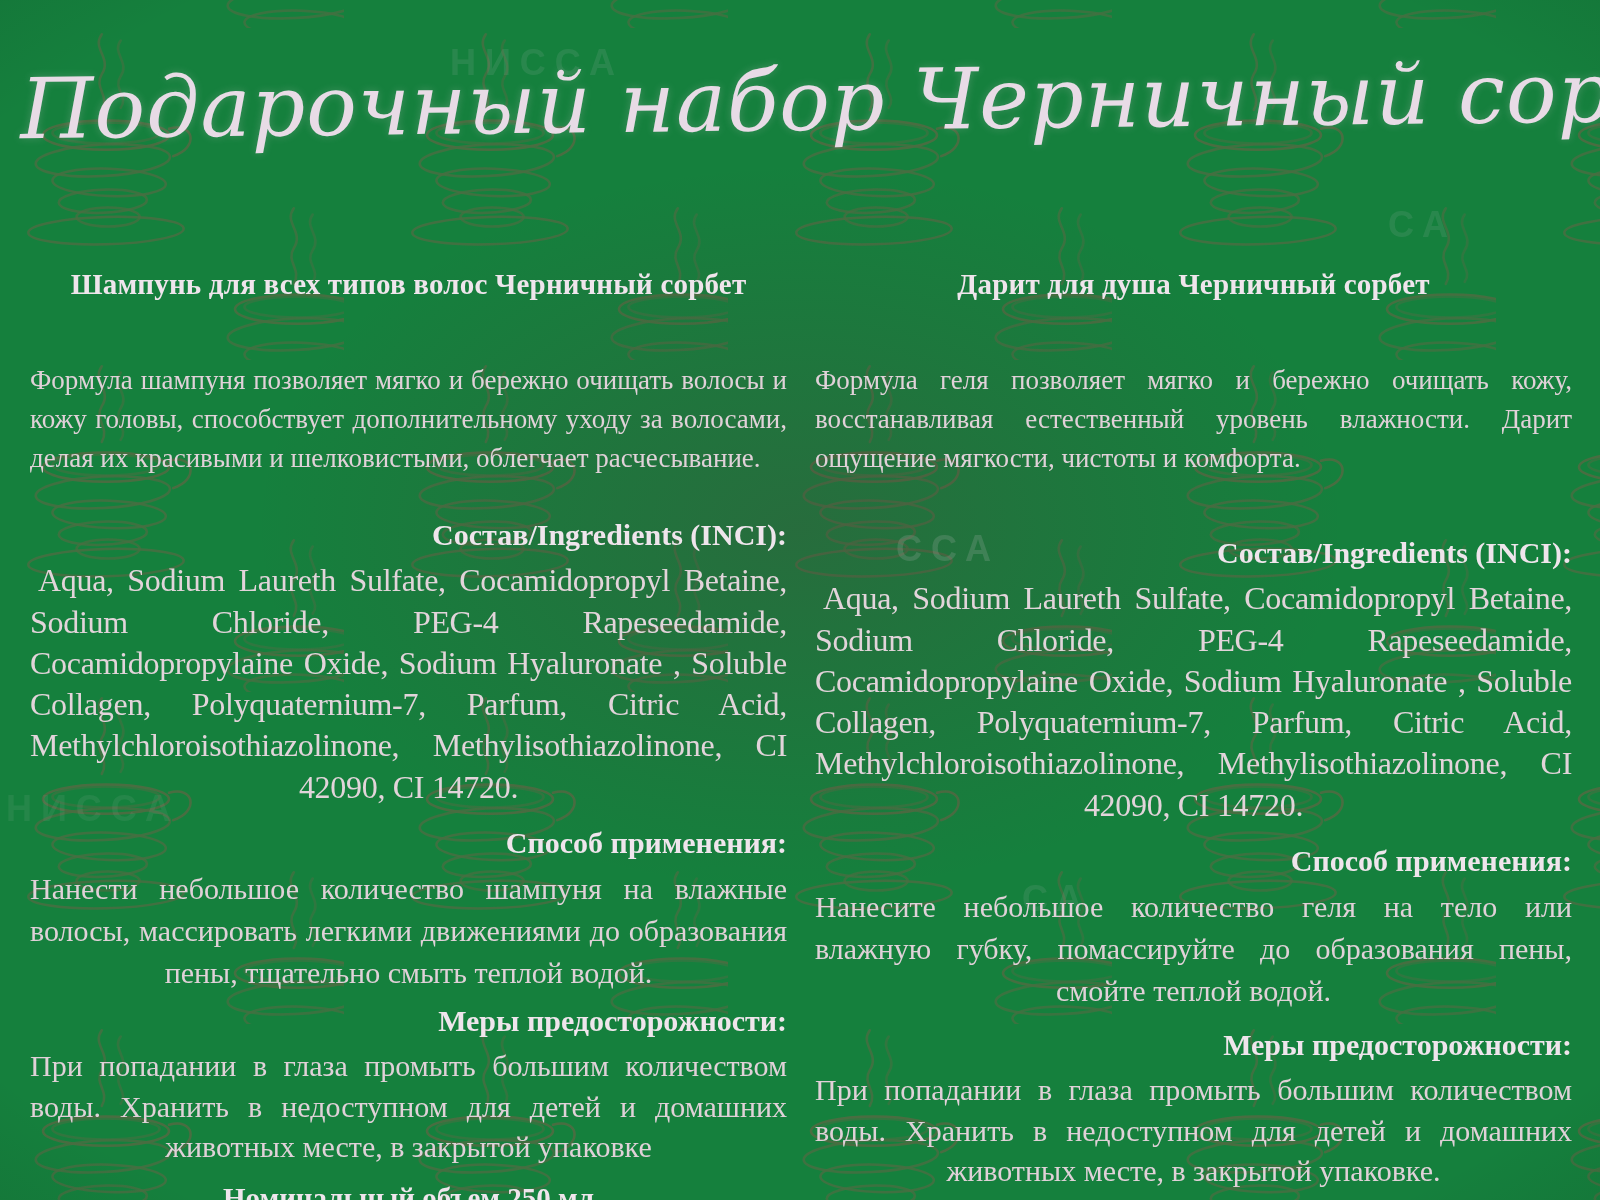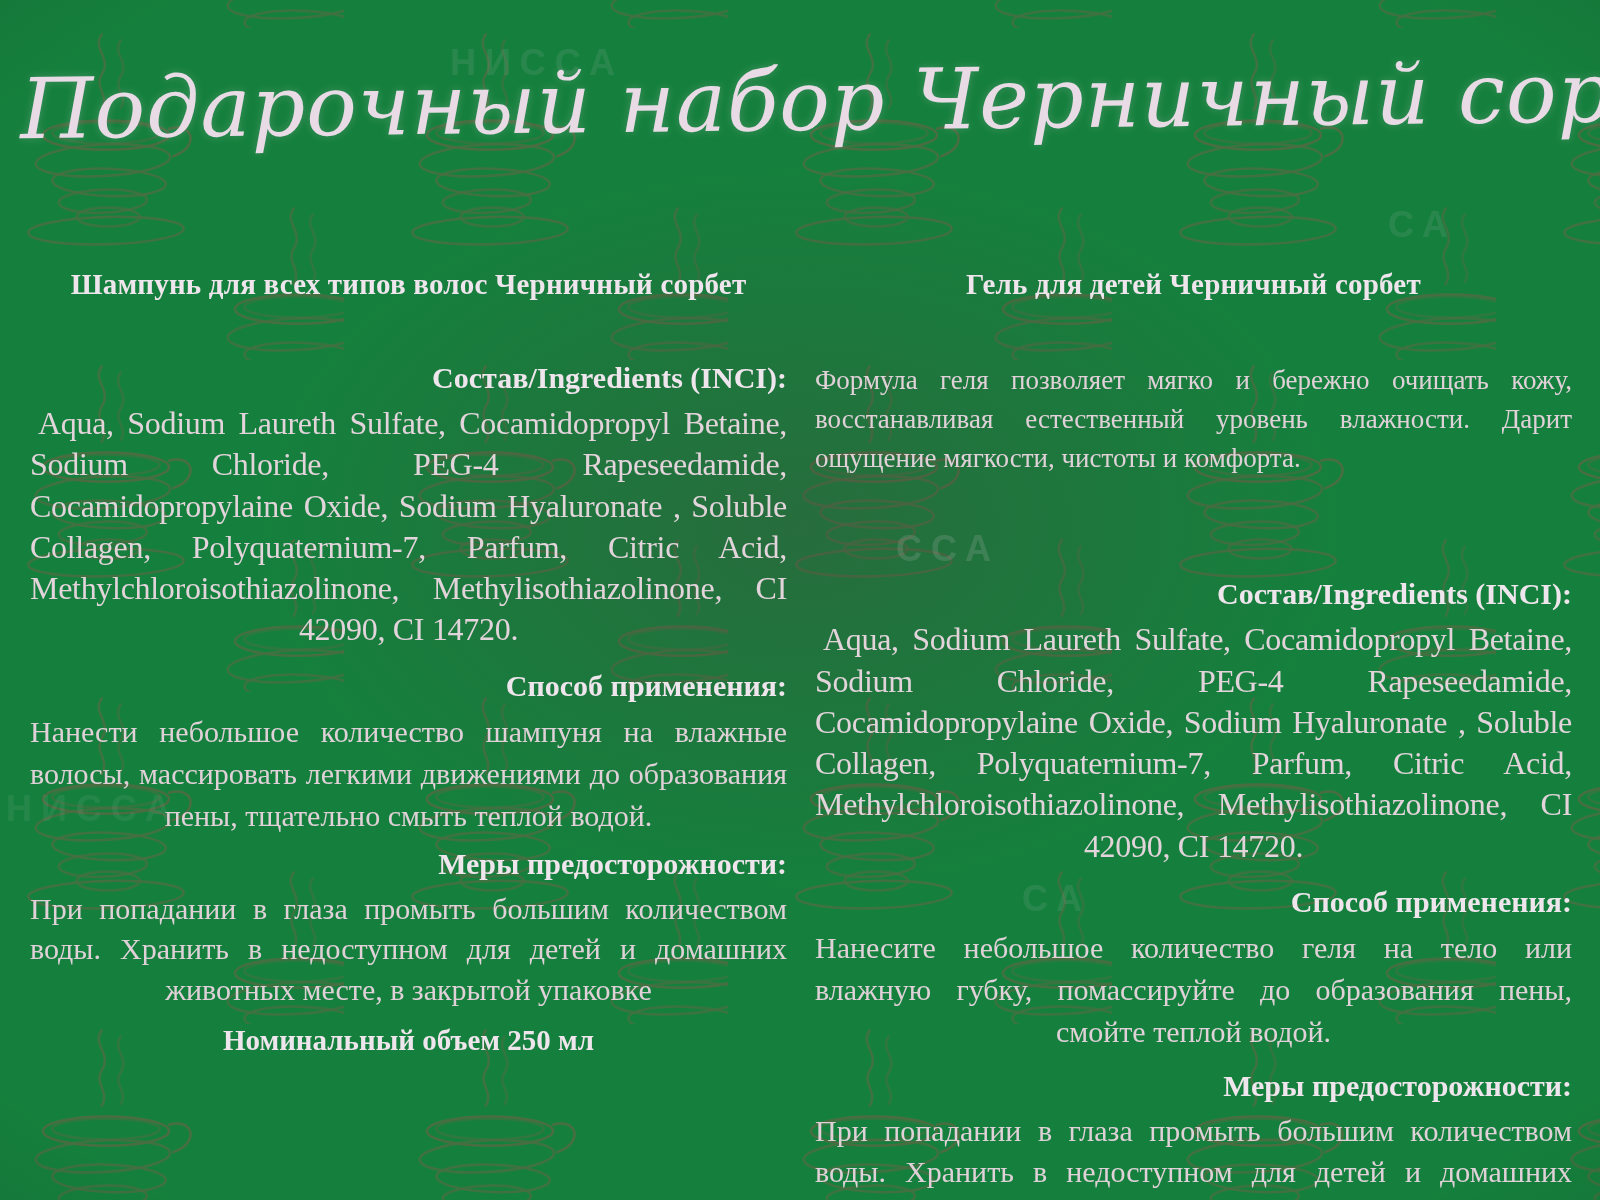--- a/index.html
+++ b/index.html
@@ -49,21 +49,21 @@
     text-align:justify;text-align-last:center;text-indent:8px;color:#e2d4da;
   }
   .use{
     margin:0 0 10px;font-size:30px;line-height:1.4;
     text-align:justify;text-align-last:center;color:#e0d1d8;
   }
   .prec{margin:0 0 14px;line-height:1.35;}
   .vol{
     margin:8px 0 0;font-size:29px;font-weight:bold;text-align:center;color:#efe5ec;
   }
-  .col-right .desc{margin-bottom:99px;}
+  .col-right .desc{margin-bottom:58px;}
   .col-right .use{margin-bottom:16px;}
   .col-right .prec{margin-bottom:16px;}
 </style>
 </head>
 <body>
 
 <div class="page">
 
   <svg class="bg-cups" width="1600" height="1200" viewBox="0 0 1600 1200" aria-hidden="true">
     <defs>
@@ -95,31 +95,32 @@
       <span class="wm" style="left: 6px; top: 788px; opacity: 0.08;">НИССА</span>
       <span class="wm" style="left: 1022px; top: 878px; opacity: 0.1;">СА</span>
     </div>
 
   <h1 class="title">Подарочный набор Черничный сорбет</h1>
 
   <div class="cols">
 
     <section class="col col-left">
       <h2 class="prod">Шампунь для всех типов волос Черничный сорбет</h2>
+      <p class="desc">Формула шампуня позволяет мягко и бережно очищать волосы и кожу головы, способствует дополнительному уходу за волосами, делая их красивыми и шелковистыми, облегчает расчесывание.</p>
       <h3 class="sec">Состав/Ingredients (INCI):</h3>
       <p class="ing">Aqua, Sodium Laureth Sulfate, Cocamidopropyl Betaine, Sodium Chloride, PEG-4 Rapeseedamide, Cocamidopropylaine Oxide, Sodium Hyaluronate , Soluble Collagen, Polyquaternium-7, Parfum, Citric Acid, Methylchloroisothiazolinone, Methylisothiazolinone, CI 42090, CI 14720.</p>
       <h3 class="sec">Способ применения:</h3>
       <p class="use">Нанести небольшое количество шампуня на влажные волосы, массировать легкими движениями до образования пены, тщательно смыть теплой водой.</p>
       <h3 class="sec">Меры предосторожности:</h3>
       <p class="use prec">При попадании в глаза промыть большим количеством воды. Хранить в недоступном для детей и домашних животных месте, в закрытой упаковке</p>
       <p class="vol">Номинальный объем 250 мл</p>
     </section>
 
     <section class="col col-right">
-      <h2 class="prod">Гель для детей Черничный сорбет</h2>
+      <h2 class="prod">Дарит для душа Черничный сорбет</h2>
       <p class="desc">Формула геля позволяет мягко и бережно очищать кожу, восстанавливая естественный уровень влажности. Дарит ощущение мягкости, чистоты и комфорта.</p>
       <h3 class="sec">Состав/Ingredients (INCI):</h3>
       <p class="ing">Aqua, Sodium Laureth Sulfate, Cocamidopropyl Betaine, Sodium Chloride, PEG-4 Rapeseedamide, Cocamidopropylaine Oxide, Sodium Hyaluronate , Soluble Collagen, Polyquaternium-7, Parfum, Citric Acid, Methylchloroisothiazolinone, Methylisothiazolinone, CI 42090, CI 14720.</p>
       <h3 class="sec">Способ применения:</h3>
       <p class="use">Нанесите небольшое количество геля на тело или влажную губку, помассируйте до образования пены, смойте теплой водой.</p>
       <h3 class="sec">Меры предосторожности:</h3>
       <p class="use prec">При попадании в глаза промыть большим количеством воды. Хранить в недоступном для детей и домашних животных месте, в закрытой упаковке.</p>
       <p class="vol">Номинальный объем 250 мл</p>
     </section>
 

